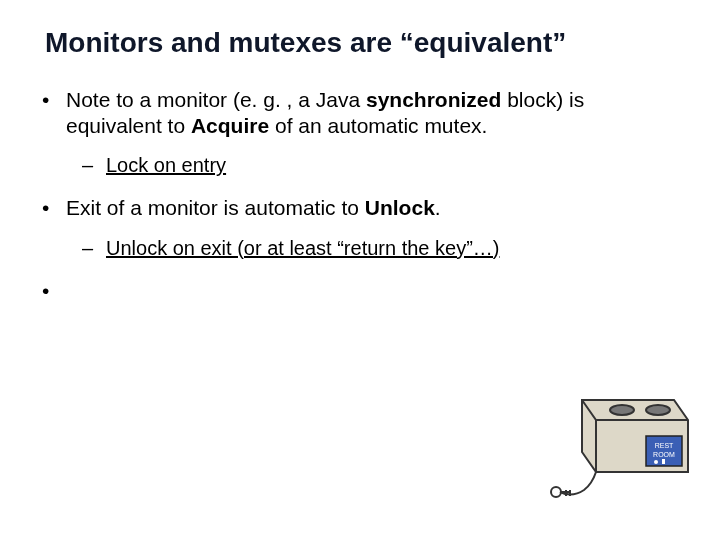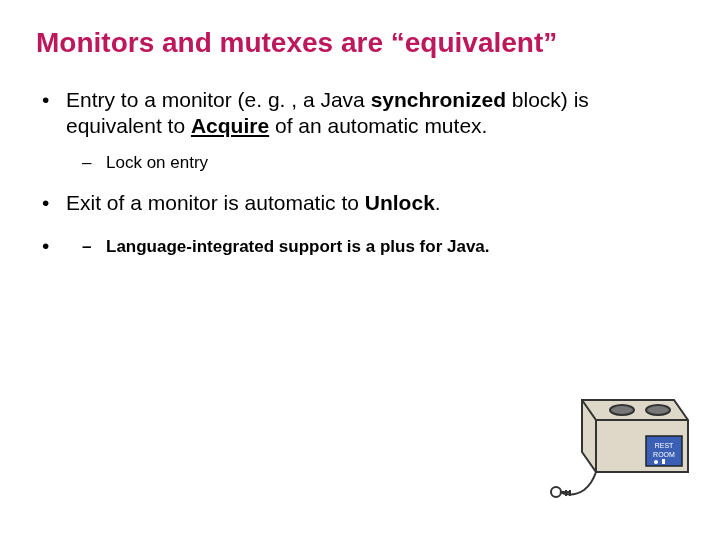--- a/index.html
+++ b/index.html
@@ -15,22 +15,22 @@
   .slide {
     position: relative;
     width: 720px;
     height: 540px;
     box-sizing: border-box;
     padding: 28px 36px 20px 36px;
   }
   .title {
     font-size: 28px;
     font-weight: bold;
-    color: #be185d;
-    margin: 0 0 28px 0;
+    color: #0f172a;
+    margin: 0 0 28px 9px;
     line-height: 1.1;
   }
   ul.level1 {
     margin: 0;
     padding: 0 0 0 26px;
     list-style: none;
   }
   ul.level1 > li {
     position: relative;
     font-size: 21px;
@@ -45,65 +45,68 @@
     top: 0;
     font-size: 21px;
   }
   ul.level2 {
     margin: 10px 0 14px 0;
     padding: 0 0 0 36px;
     list-style: none;
   }
   ul.level2 > li {
     position: relative;
-    font-size: 17px;
+    font-size: 20px;
     line-height: 1.6;
     margin-bottom: 2px;
     padding-left: 4px;
+    text-decoration: underline;
   }
   ul.level2 > li::before {
     content: "–";
     position: absolute;
     left: -20px;
     top: 0;
   }
   .b { font-weight: bold; margin-top: 16px; }
-  .ub { font-weight: bold; text-decoration: underline; }
+  .ub { font-weight: bold; }
 
   .cartoon {
     position: absolute;
     right: 28px;
     bottom: 38px;
     width: 150px;
     height: 130px;
   }
 </style>
 </head>
 <body>
 
 <div class="slide">
 
   <h1 class="title">Monitors and mutexes are “equivalent”</h1>
 
   <ul class="level1">
 
     <li>
-      <span>Entry to a monitor (e. g. , a Java </span><span class="b">synchronized</span><span> block) is equivalent to </span><span class="ub">Acquire</span><span> of an automatic mutex.</span>
+      <span>Note to a monitor (e. g. , a Java </span><span class="b">synchronized</span><span> block) is equivalent to </span><span class="ub">Acquire</span><span> of an automatic mutex.</span>
       <ul class="level2">
         <li>Lock on entry</li>
       </ul>
     </li>
 
     <li>
       <span>Exit of a monitor is automatic to </span><span class="b">Unlock</span><span>.</span>
+      <ul class="level2">
+        <li>Unlock on exit (or at least “return the key”…)</li>
+      </ul>
     </li>
 
     <li>
       <ul class="level2">
-        <li class="b">Language-integrated support is a plus for Java.</li>
       </ul>
     </li>
 
   </ul>
 
   <div class="cartoon">
     <svg viewBox="0 0 150 130" width="150" height="130">
 
       <g stroke="#333" stroke-width="2" fill="#ddd8c8">
         <path d="M40 28 L132 28 L146 48 L146 100 L54 100 L40 80 Z"></path>

